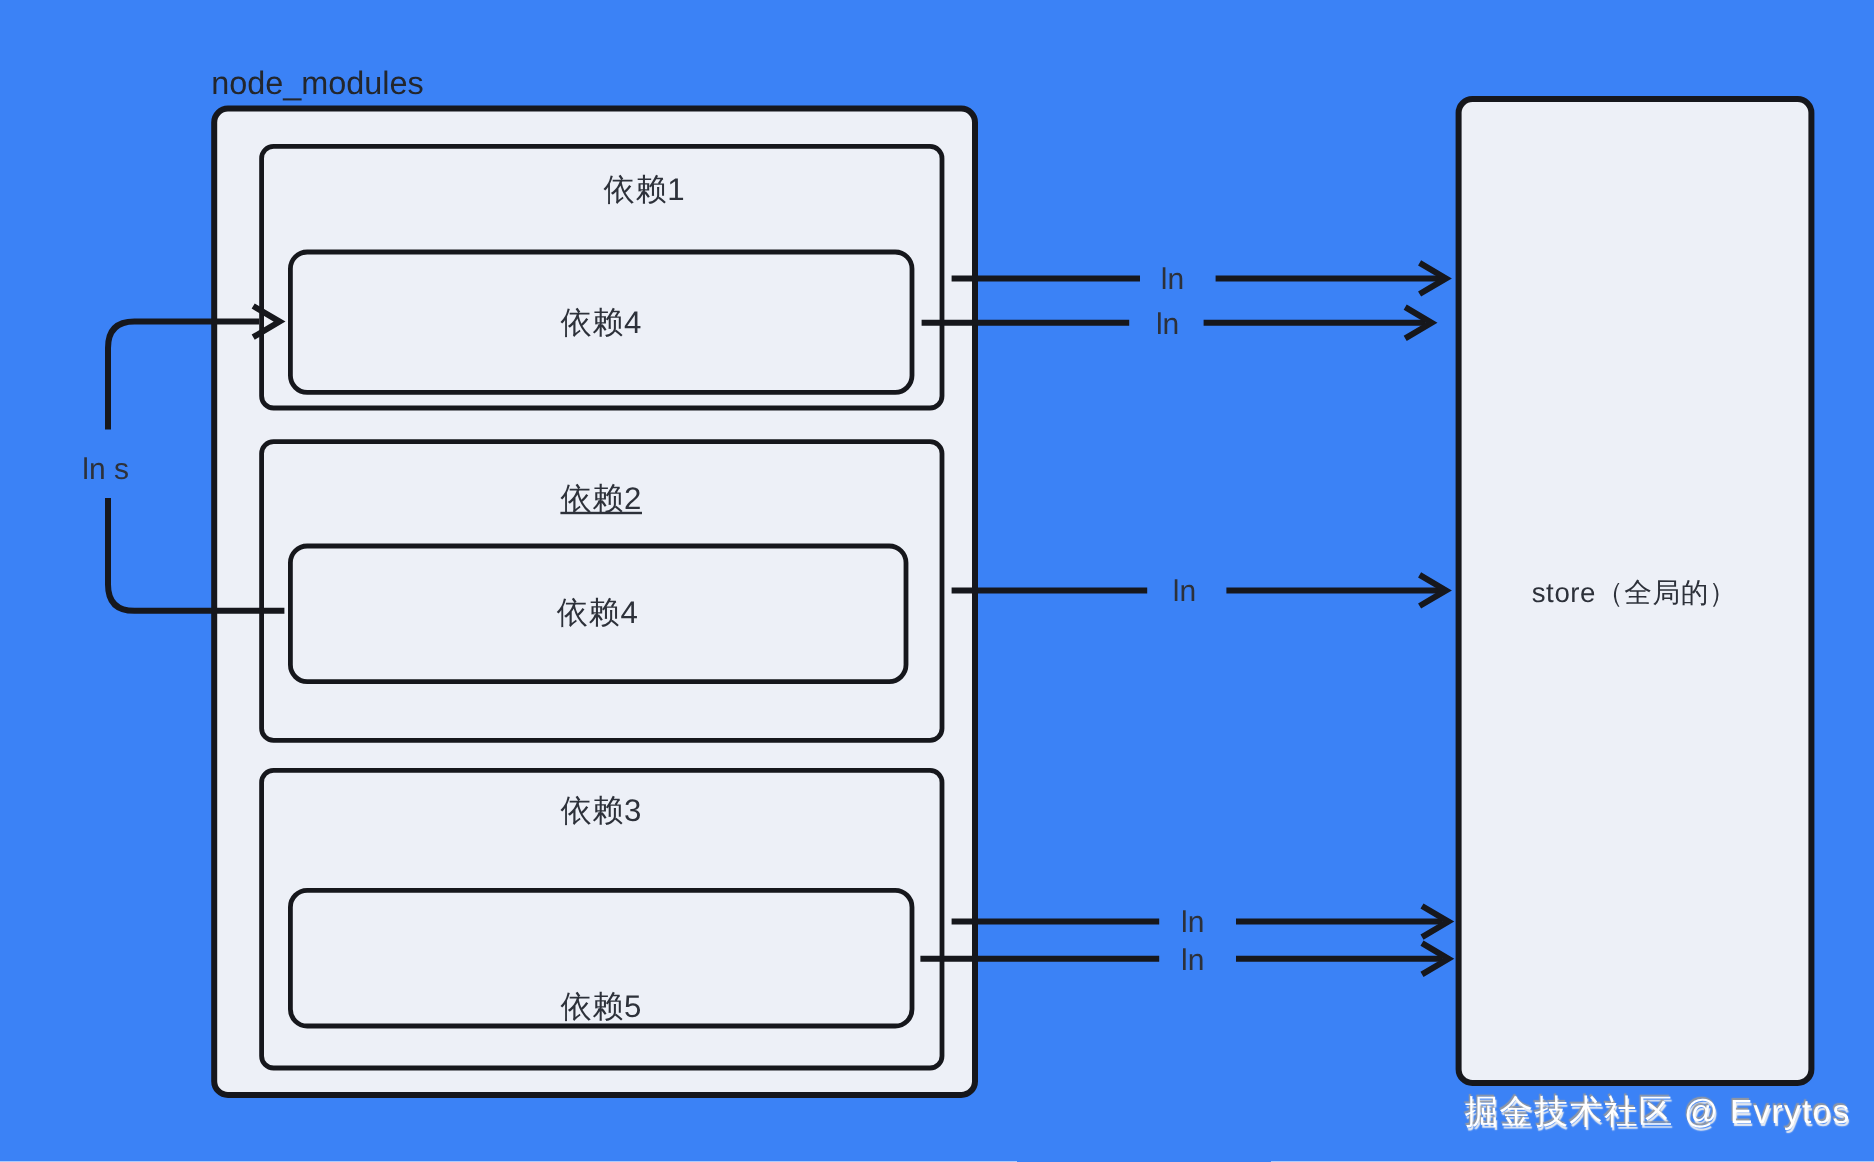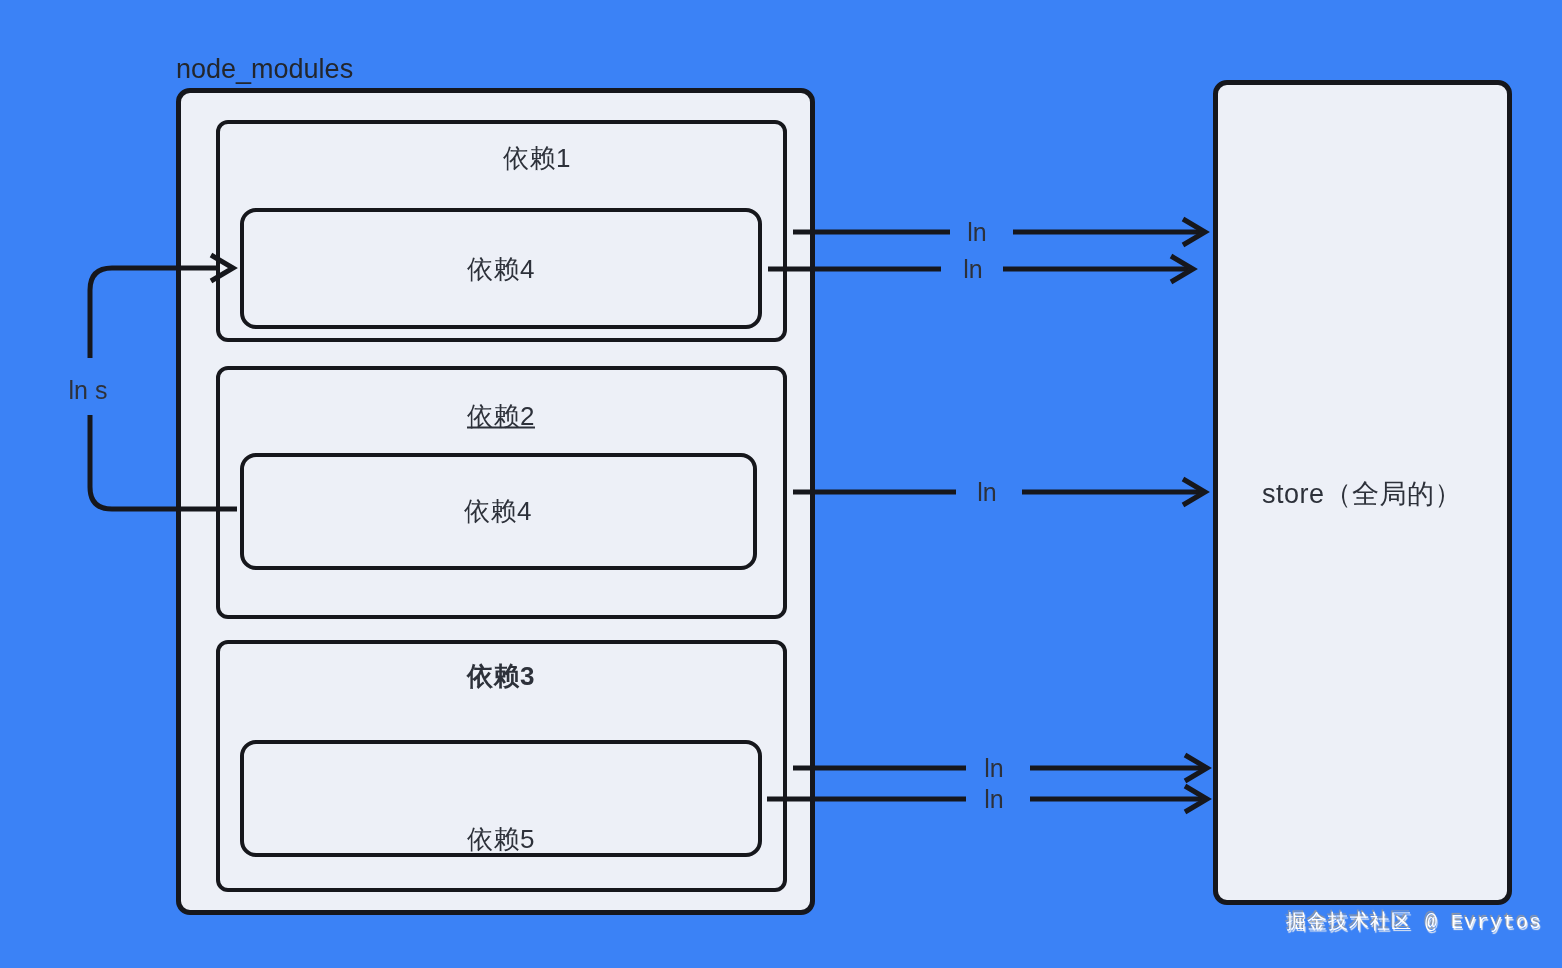--- a/index.html
+++ b/index.html
@@ -12,33 +12,32 @@
     box-sizing:border-box;border-radius:14px;
   }
   .box.thick{border-width:5px;}
   .lbl{
     position:absolute;transform:translate(-50%,-50%);
     font-size:26px;color:#2d313a;white-space:nowrap;letter-spacing:0.5px;
   }
   .lbl.title{
     transform:none;font-size:27px;color:#23262c;letter-spacing:0;
   }
-  .lbl.store{font-size:27px;text-align:right;}
+  .lbl.store{font-size:23px;text-align:right;}
   svg.overlay{position:absolute;left:0;top:0;pointer-events:none;}
   svg.overlay path{stroke:#16171c;stroke-width:5;fill:none;}
   svg.overlay path.head{stroke-linejoin:miter;stroke-linecap:butt;}
   svg.overlay text{
     font-family:"Liberation Sans","DejaVu Sans",sans-serif;
     font-size:25px;fill:#2d313a;text-anchor:middle;
   }
   .watermark{
-    position:absolute;right:20px;top:908px;font-size:20px;letter-spacing:1px;
+    position:absolute;right:20px;top:908px;font-size:28px;letter-spacing:1px;
     color:#ffffff;white-space:nowrap;
     text-shadow:-1px -2px 1px #9a9a9a, 1px 2px 1px #efefef;
-    font-family:Liberation Mono, monospace;
   }
 </style>
 </head>
 <body>
 
 <div class="stage">
 
   <div class="lbl title" style="left:176px;top:54px;">node_modules</div>
   <div class="box thick" style="left:176px;top:88px;width:639px;height:827px;"></div>
 
@@ -46,21 +45,21 @@
   <div class="lbl" style="left:501px;top:158px;margin-left:36px;">依赖1</div>
   <div class="box" style="left:240px;top:208px;width:522px;height:121px;border-radius:16px;"></div>
   <div class="lbl" style="left:501px;top:269px;">依赖4</div>
 
   <div class="box" style="left:216px;top:366px;width:571px;height:253px;border-radius:12px;"></div>
   <div class="lbl" style="left:501px;top:416px;text-decoration:underline;">依赖2</div>
   <div class="box" style="left:240px;top:453px;width:517px;height:117px;border-radius:16px;"></div>
   <div class="lbl" style="left:498px;top:511px;">依赖4</div>
 
   <div class="box" style="left:216px;top:640px;width:571px;height:252px;border-radius:12px;"></div>
-  <div class="lbl" style="left:501px;top:676px;font-weight:bold;">依赖3</div>
+  <div class="lbl" style="left:501px;top:676px;">依赖3</div>
   <div class="box" style="left:240px;top:740px;width:522px;height:117px;border-radius:16px;"></div>
   <div class="lbl" style="left:501px;top:839px;">依赖5</div>
 
   <div class="box thick" style="left:1213px;top:80px;width:299px;height:825px;"></div>
   <div class="lbl store" style="left:1362px;top:494px;">store（全局的）</div>
 
   <svg class="overlay" width="1562" height="968" viewBox="0 0 1562 968">
 
     <g>
       <path d="M793 232 L950 232 M1013 232 L1200 232"></path>

